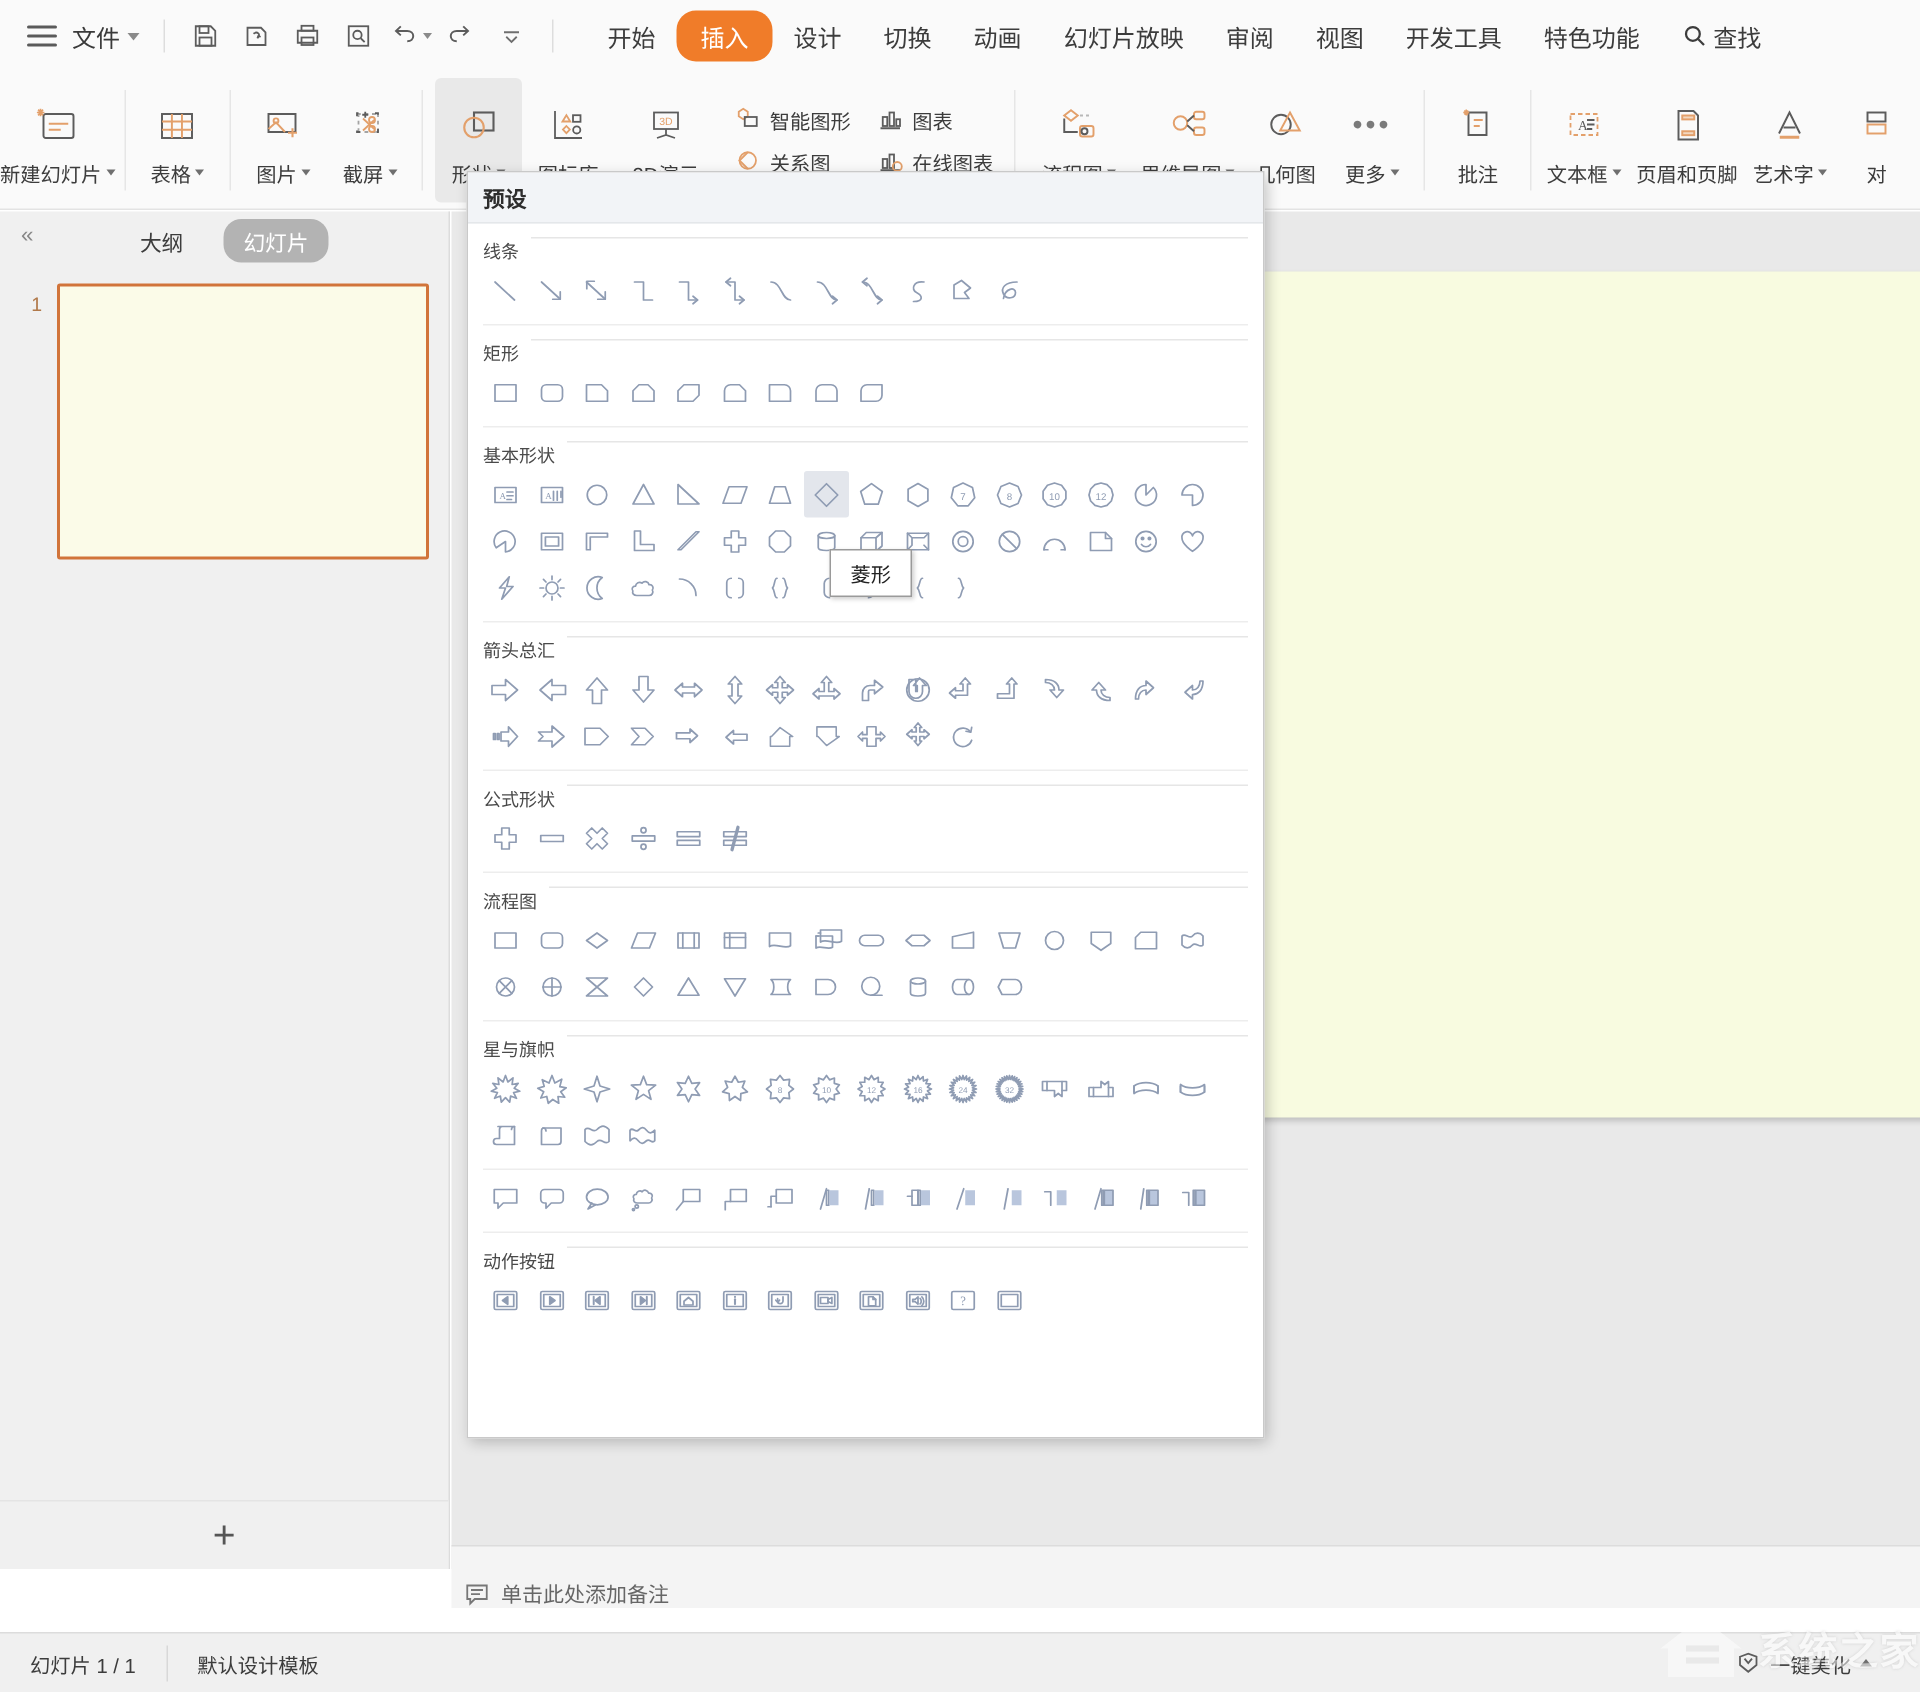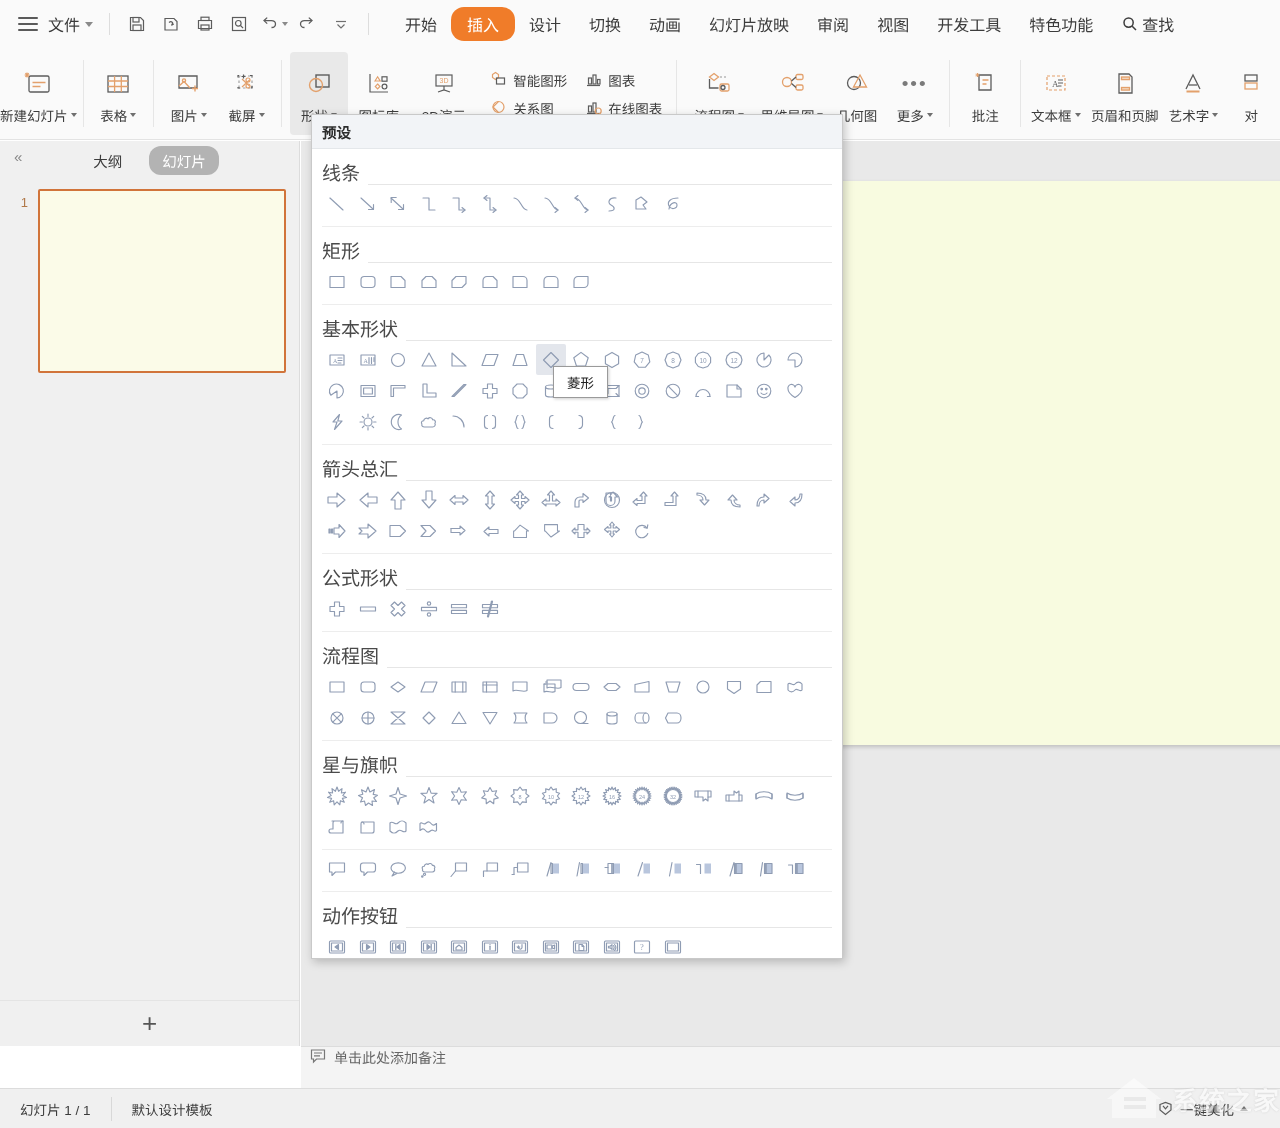--- a/index.html
+++ b/index.html
@@ -82,23 +82,23 @@
   }
 
   
   #stage { position: absolute; left: 301px; top: 141px; right: 0; bottom: 82px; background: #e9e9e9; }
   #slide {
     position: absolute; left: 175px; top: 40px; width: 812px; height: 564px;
     background: #f8fbe0; box-shadow: 2px 2px 4px rgba(0,0,0,0.18);
     border-right: 1px solid #d6d6c2;
   }
   #notes {
-    position: absolute; left: 301px; right: 0; bottom: 40px; height: 42px;
+    position: absolute; left: 301px; right: 0; bottom: 56px; height: 42px;
     background: #f4f4f4; border-top: 1px solid #dcdcdc;
-    display: flex; align-items: flex-start; padding-left: 8px; gap: 7px;
+    display: flex; align-items: flex-end; padding-left: 8px; gap: 7px;
   }
   .notes-text { font-size: 14px; color: #666; }
 
   
   #statusbar {
     position: absolute; left: 0; right: 0; bottom: 0; height: 40px;
     background: #f0f0f0; border-top: 1px solid #dcdcdc;
     display: flex; align-items: center;
   }
   .st-item { font-size: 13.5px; color: #3c3c3c; padding: 0 20px; height: 24px; display: flex; align-items: center; }
@@ -122,22 +122,22 @@
     box-shadow: 2px 3px 9px rgba(0,0,0,0.22);
     z-index: 50; overflow: hidden;
   }
   .gal-header {
     height: 34px; background: #f2f4f7; border-bottom: 1px solid #e4e7ea;
     display: flex; align-items: center; padding-left: 10px;
     font-size: 14.5px; color: #2d2d2d; font-weight: bold;
   }
   .gal-body { padding: 0 10px 6px 10px; }
   .gal-section-title {
-    display: flex; align-items: flex-end; gap: 8px;
-    font-size: 19px; color: #4a4a4a; margin-top: 9px; white-space: nowrap;
+    display: flex; align-items: flex-start; gap: 8px;
+    font-size: 12px; color: #4a4a4a; margin-top: 9px; white-space: nowrap;
   }
   .gal-section-title .rule { flex: 1; height: 1px; background: #e6e6e6; }
   .gal-grid { display: flex; flex-wrap: wrap; padding: 3px 0 4px 0; }
   .shp {
     width: 30.5px; height: 31px; display: flex; align-items: center; justify-content: center;
     border-radius: 2px; position: relative;
   }
   .shp.hl { background: #e3e6ec; }
   .shp svg { display: block; }
   .gal-divider { height: 1px; background: #ededed; margin-top: 3px; }

